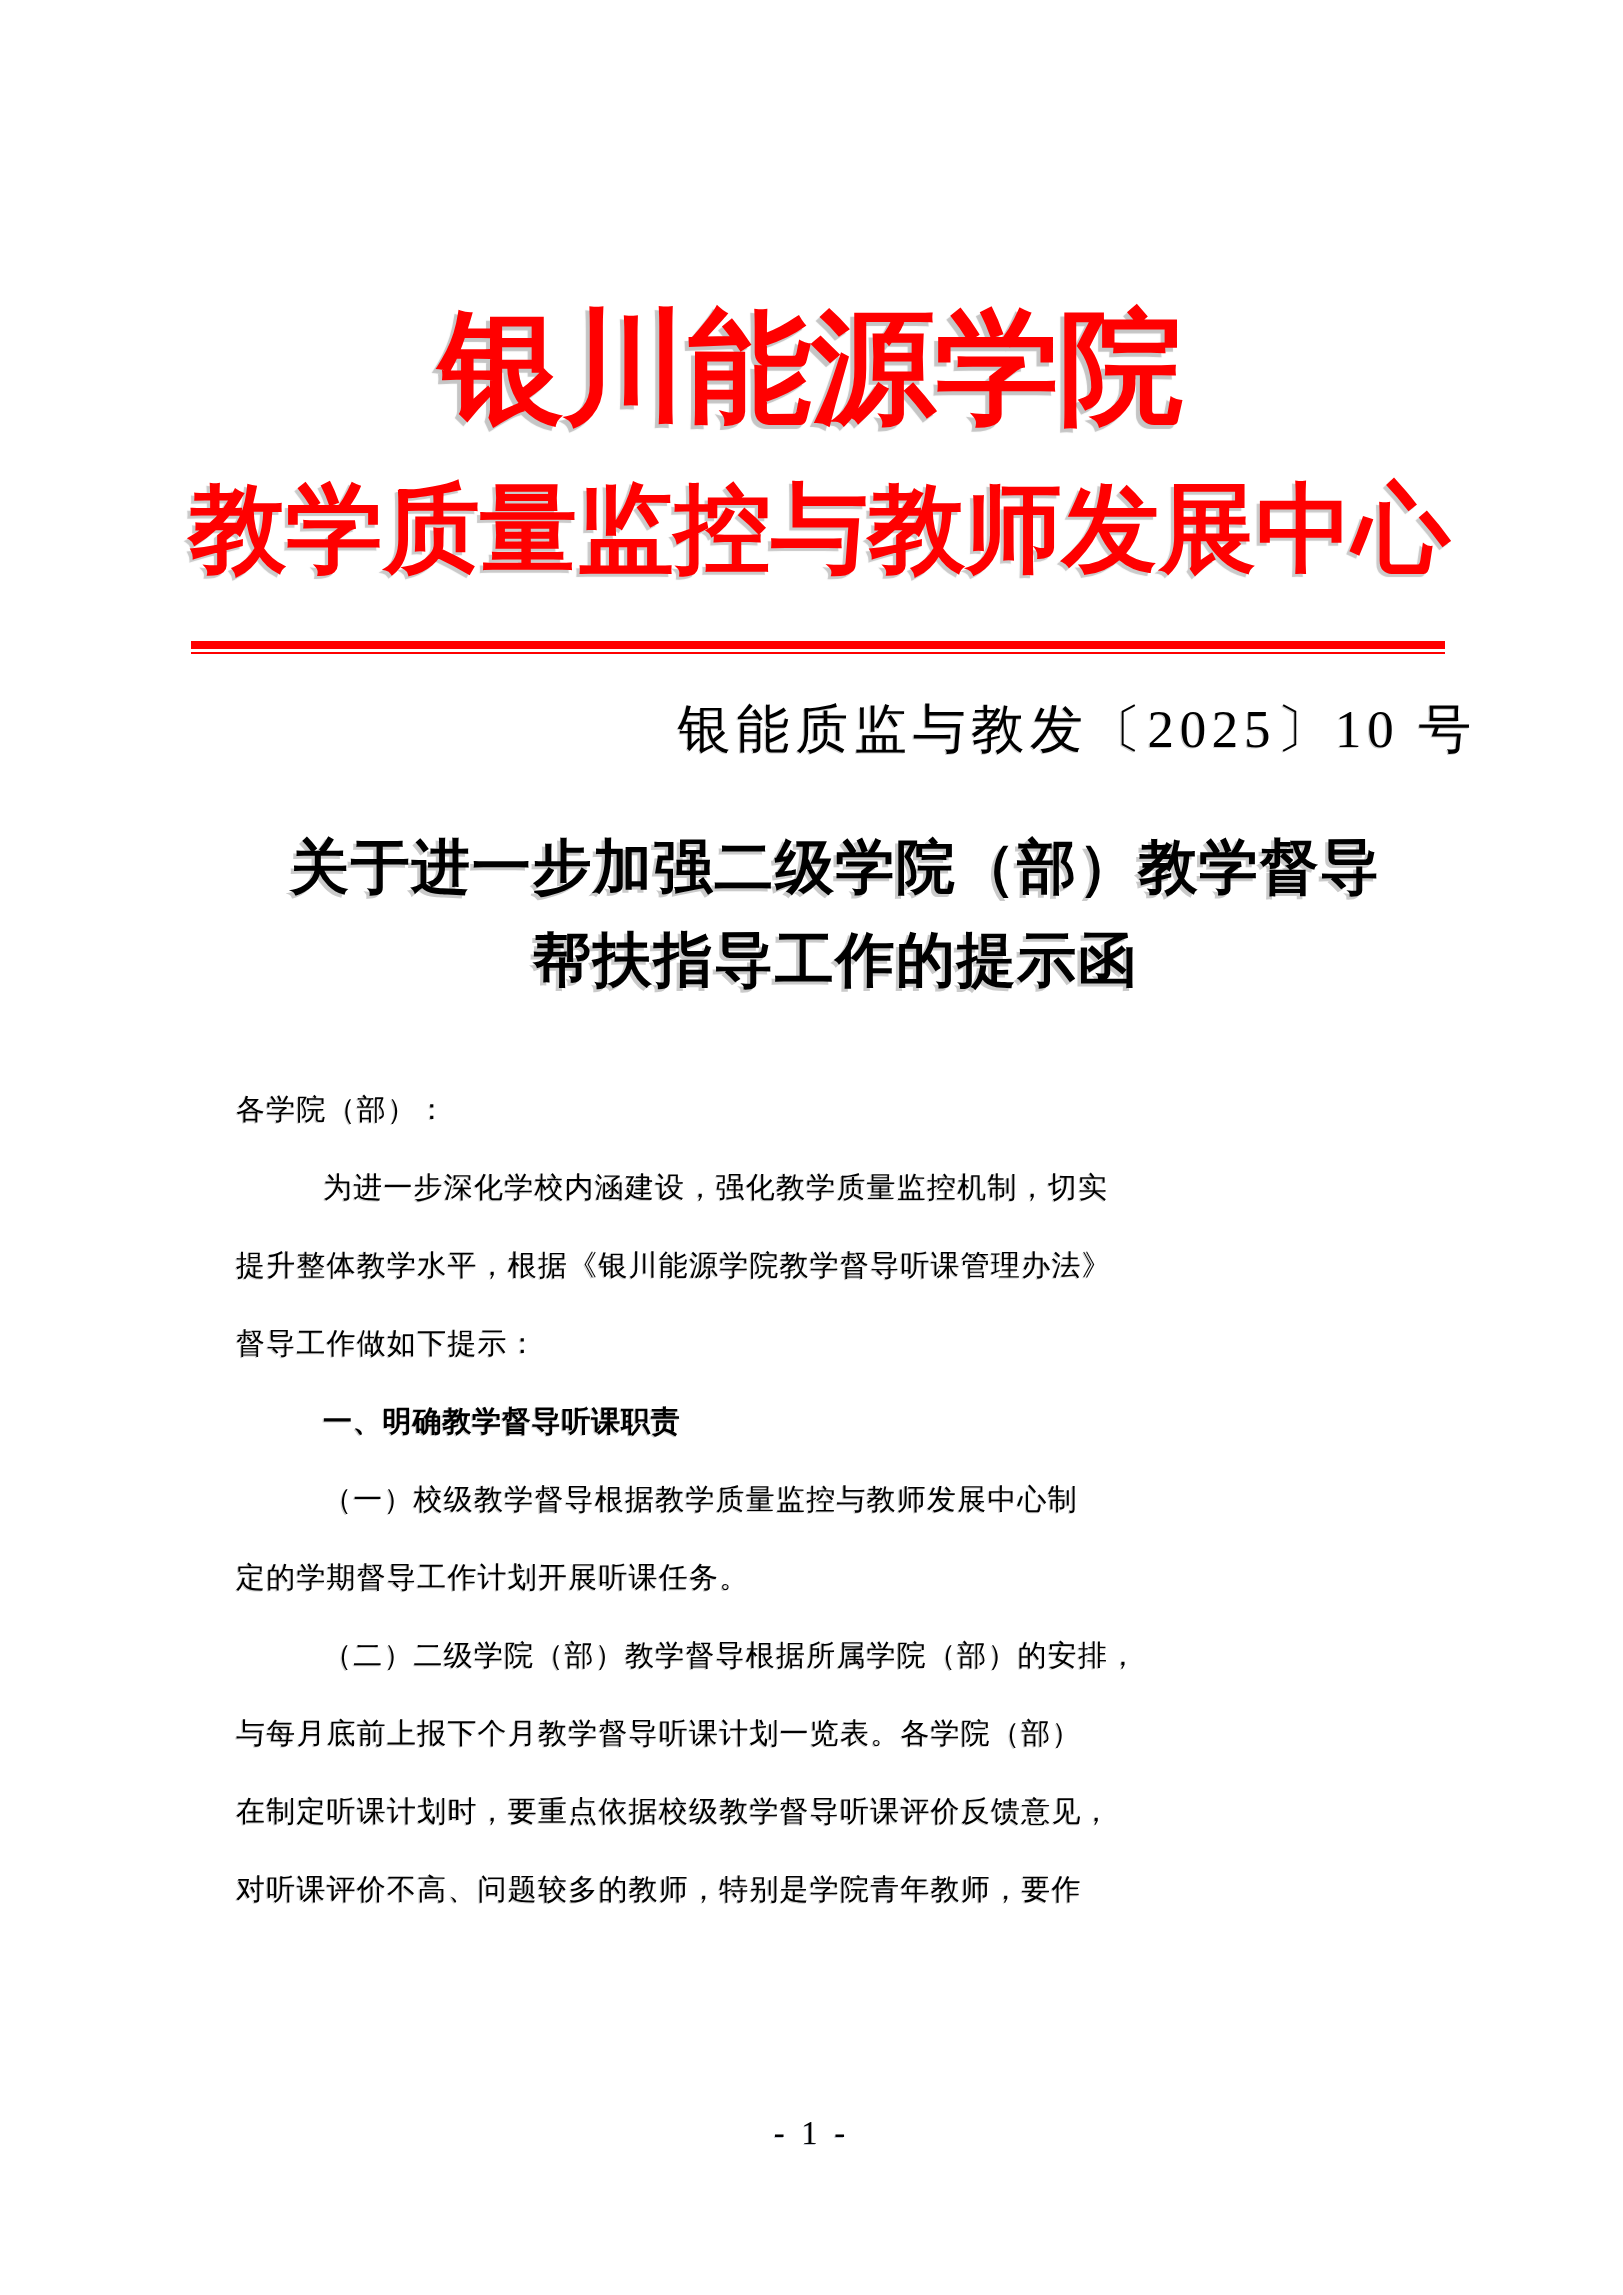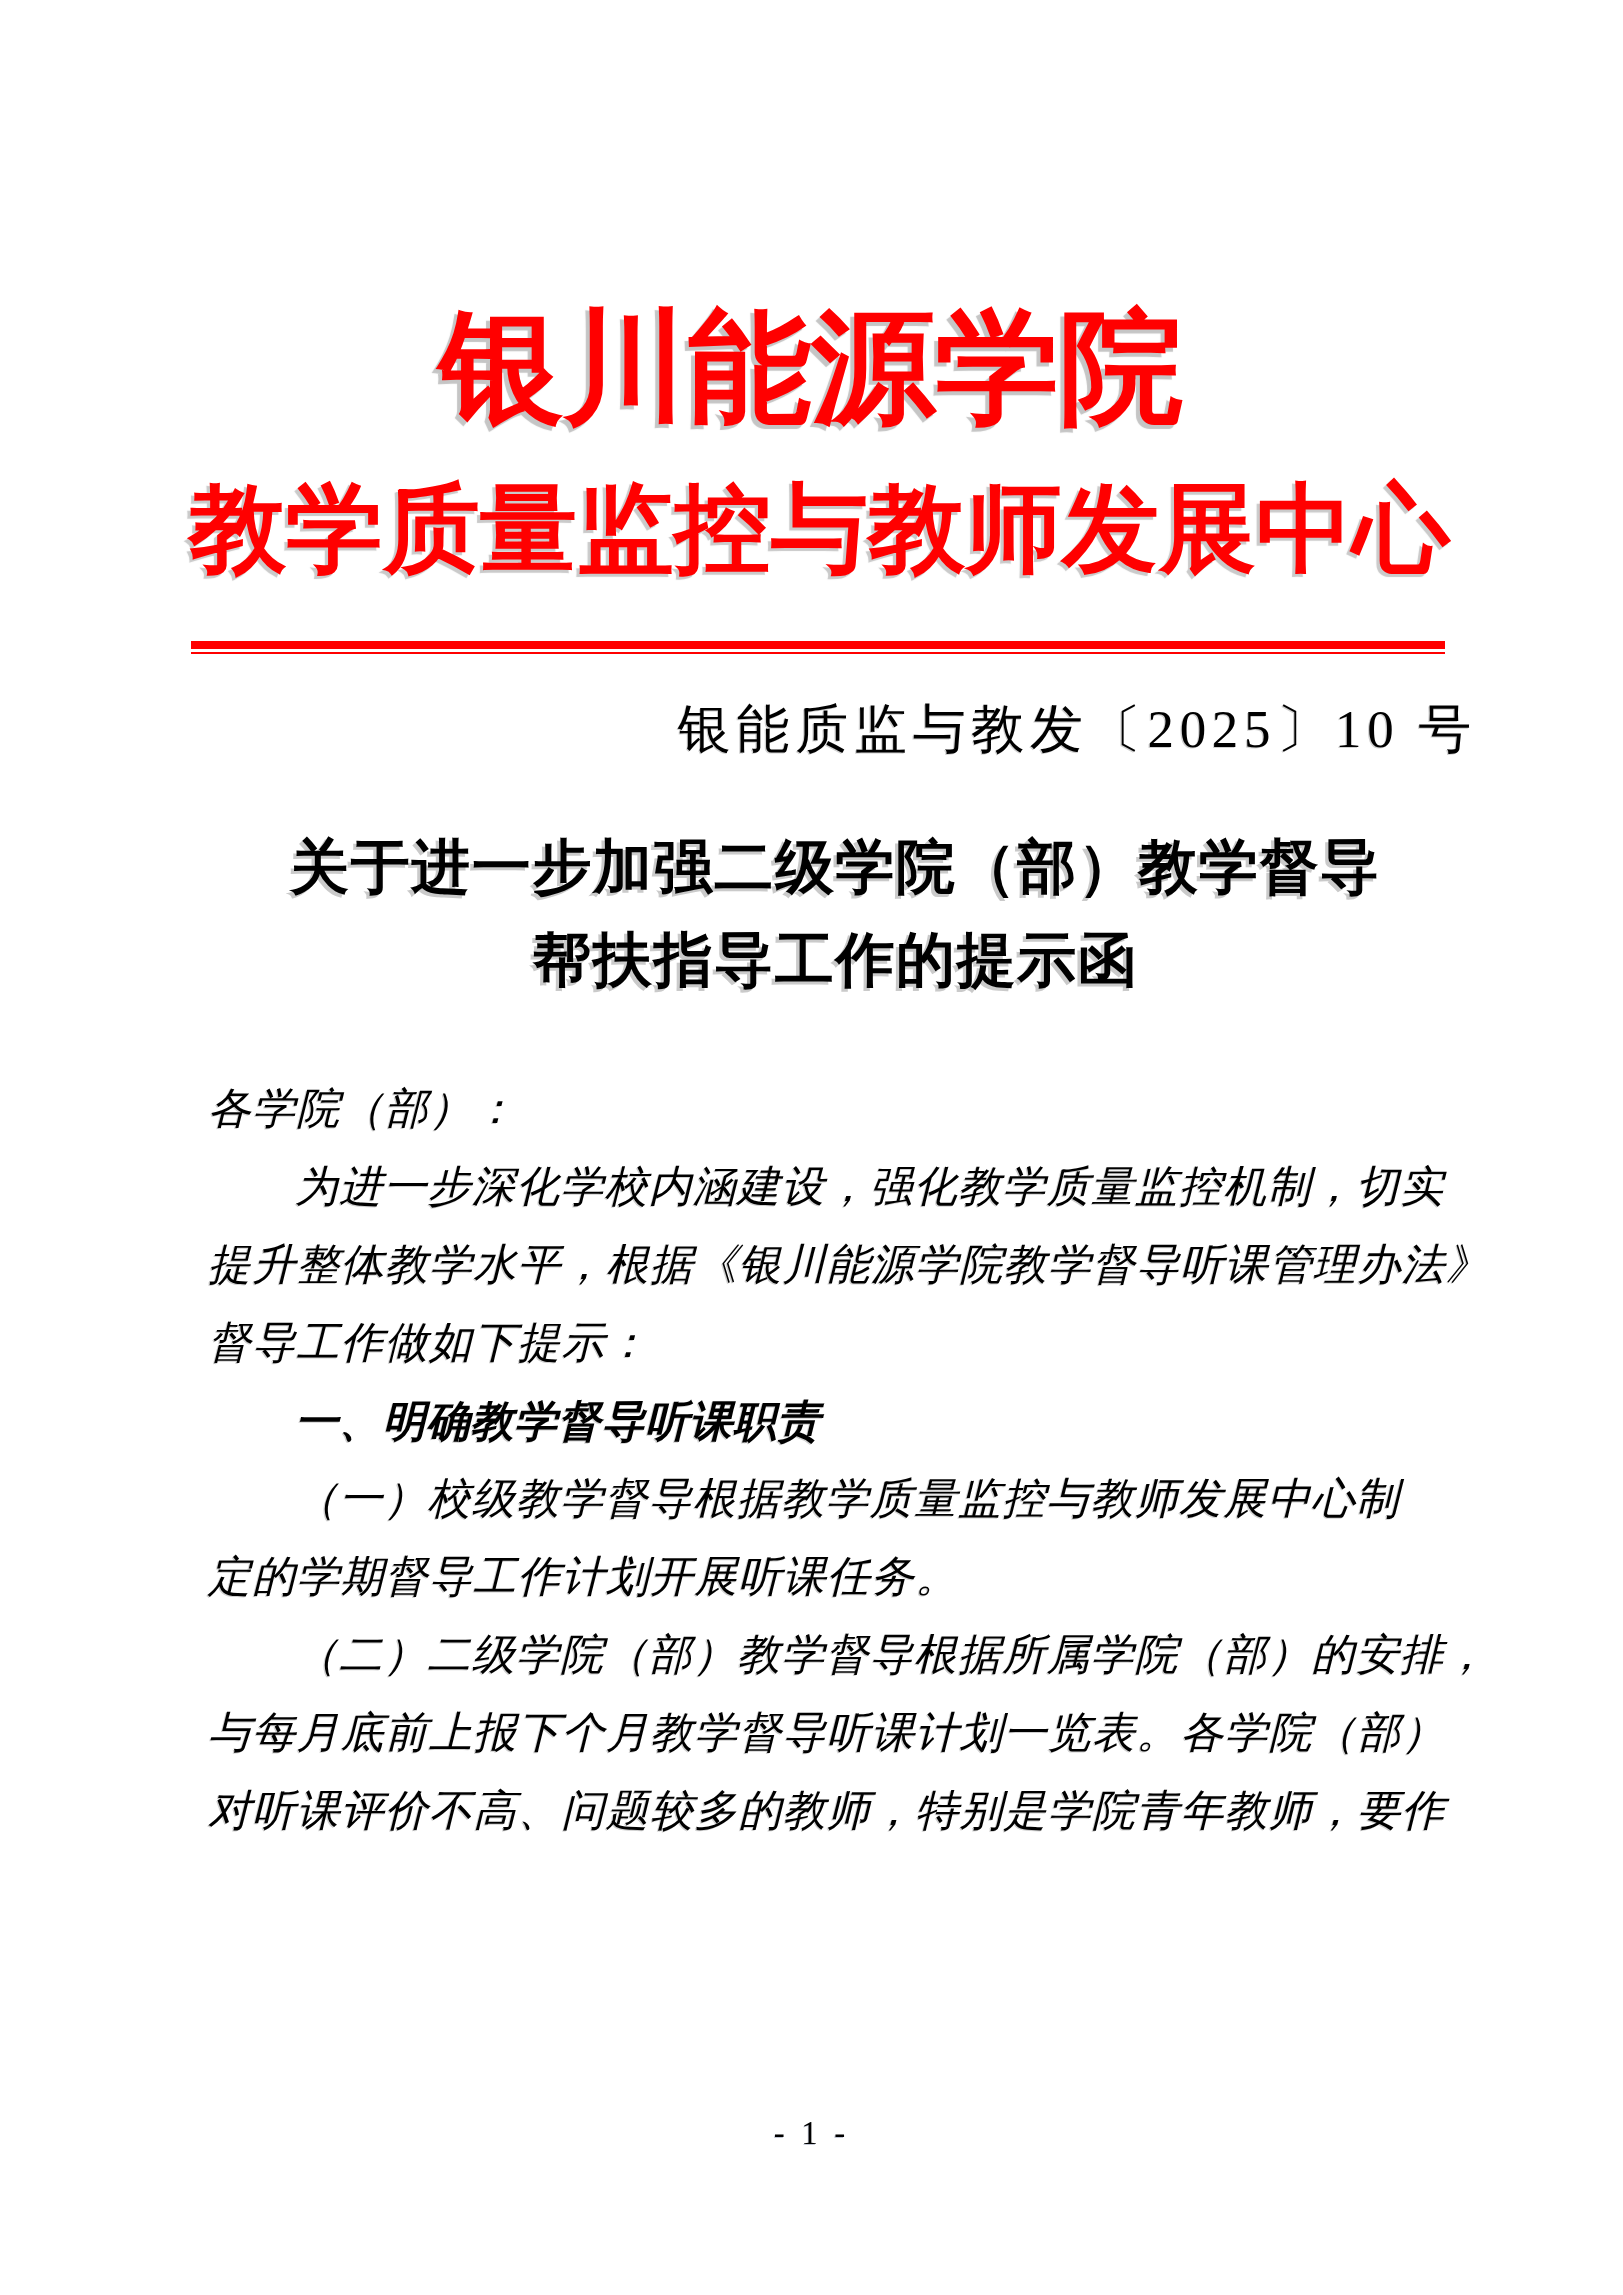--- a/index.html
+++ b/index.html
@@ -67,26 +67,25 @@
     font-size:59px;
     font-weight:bold;
     line-height:93px;
     letter-spacing:1.6px;
     text-shadow:-3.3px 3.3px 0 rgba(150,150,150,0.5);
     margin-left:24px;
   }
   
   .body-block{
     position:absolute;
-    top:1070px; left:208px;
+    top:1070px; left:236px;
     width:1221px;
-    font-size:43px;
+    font-size:29px;
     letter-spacing:1.2px;
     text-shadow:-1.2px 1.2px 0 rgba(140,140,140,0.4);
-    font-style:italic;
   }
   .line{
     height:78px;
     line-height:78px;
     white-space:nowrap;
   }
   .ind{ text-indent:87px; }
   .heading{
     font-family:"Liberation Sans","DejaVu Sans",sans-serif;
     font-weight:bold;
@@ -123,19 +122,20 @@
   <div class="body-block">
     <div class="line">各学院（部）：</div>
     <div class="line ind">为进一步深化学校内涵建设，强化教学质量监控机制，切实</div>
     <div class="line">提升整体教学水平，根据《银川能源学院教学督导听课管理办法》</div>
     <div class="line">督导工作做如下提示：</div>
     <div class="line ind heading">一、明确教学督导听课职责</div>
     <div class="line ind">（一）校级教学督导根据教学质量监控与教师发展中心制</div>
     <div class="line">定的学期督导工作计划开展听课任务。</div>
     <div class="line ind">（二）二级学院（部）教学督导根据所属学院（部）的安排，</div>
     <div class="line">与每月底前上报下个月教学督导听课计划一览表。各学院（部）</div>
+    <div class="line">在制定听课计划时，要重点依据校级教学督导听课评价反馈意见，</div>
     <div class="line">对听课评价不高、问题较多的教师，特别是学院青年教师，要作</div>
   </div>
 
   <div class="page-number">- 1 -</div>
 
 </div>
 
 
 </body></html>

